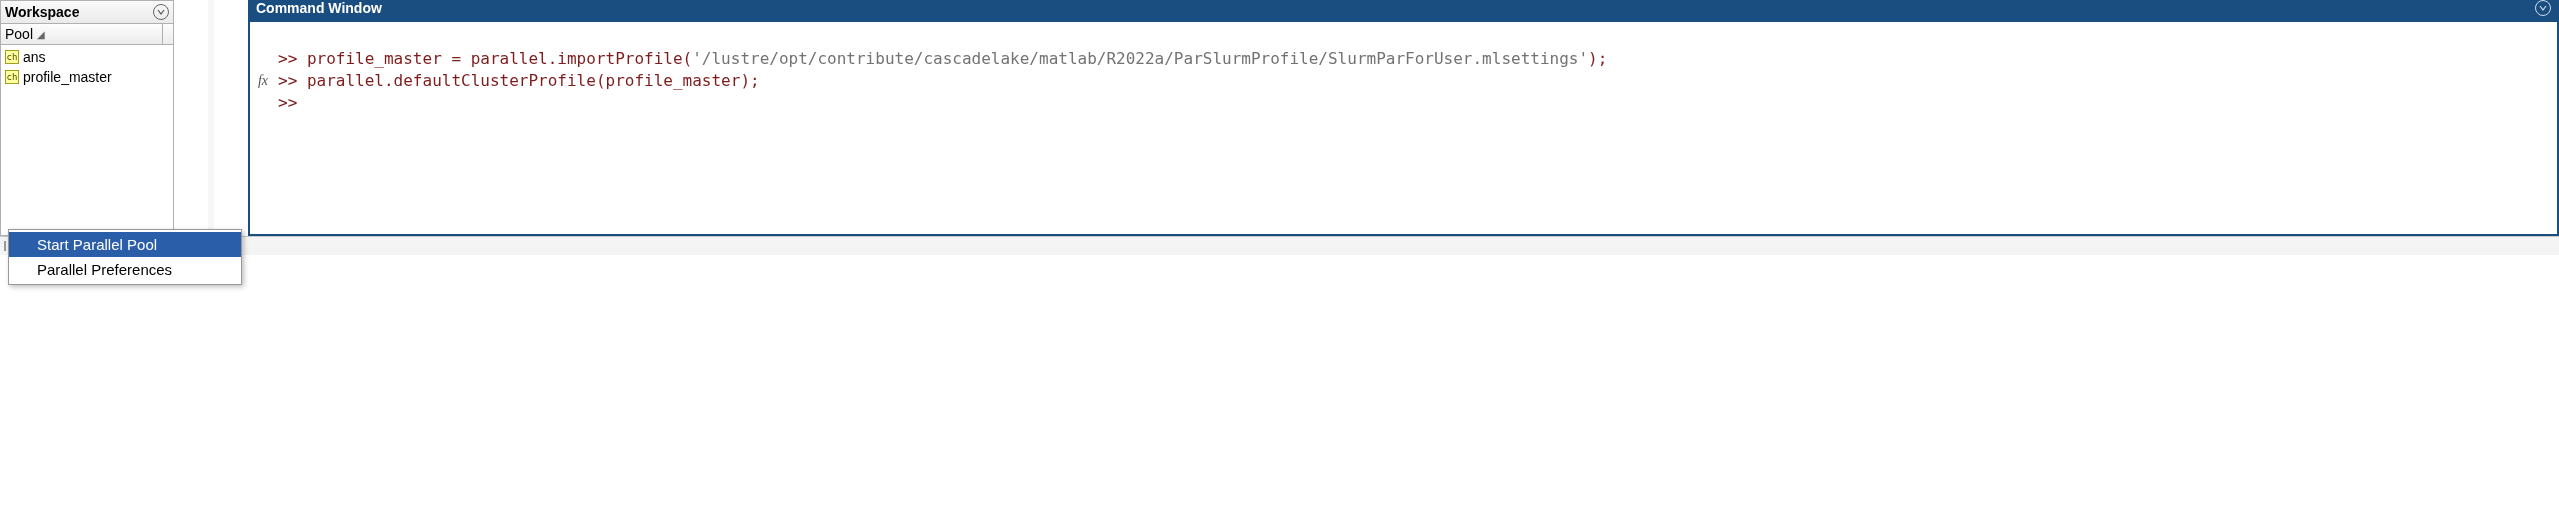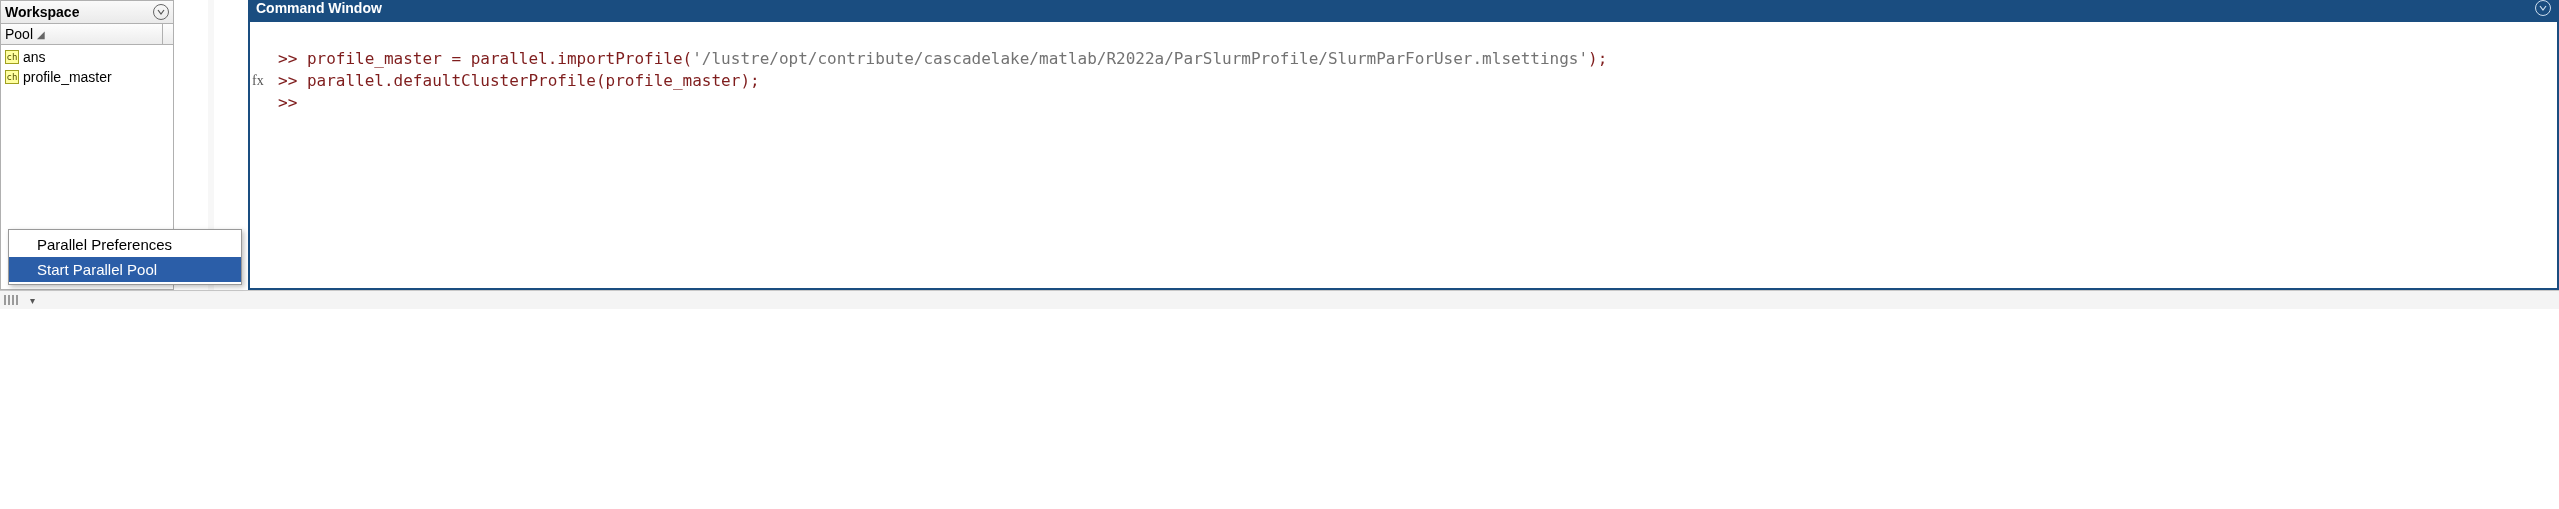--- a/index.html
+++ b/index.html
@@ -7,21 +7,21 @@
     padding: 0;
     font-family: Arial, Helvetica, sans-serif;
     font-size: 14px;
     background: #ffffff;
     color: #000;
     width: 2559px;
   }
   .container {
     display: flex;
     width: 100%;
-    height: 290px;
+    height: 236px;
     gap: 34px;
   }
 
   
   .workspace-panel {
     width: 174px;
     border: 1px solid #b0b0b0;
     display: flex;
     flex-direction: column;
     box-sizing: border-box;
@@ -142,24 +142,26 @@
     font-family: "DejaVu Sans Mono", "Courier New", monospace;
     font-size: 16px;
     line-height: 22px;
     padding-top: 4px;
   }
 
   .cmd-gutter {
     position: absolute;
     left: 2px;
     top: 48px; 
+    font-style: italic;
     font-family: "Times New Roman", serif;
     font-size: 14px;
     color: #555;
     width: 22px;
+    text-align: center;
   }
 
   .cmd-lines {
     padding-left: 28px;
     white-space: pre;
   }
   .cmd-text   { color: #7f1d1d; }
   .cmd-string { color: #737373; } 
 
   
@@ -265,25 +267,25 @@
       <div class="cmd-lines">
 <span class="cmd-line"><span class="cmd-text">&gt;&gt; profile_master = parallel.importProfile(</span><span class="cmd-string">'/lustre/opt/contribute/cascadelake/matlab/R2022a/ParSlurmProfile/SlurmParForUser.mlsettings'</span><span class="cmd-text">);</span></span>
 <span class="cmd-line"><span class="cmd-text">&gt;&gt; parallel.defaultClusterProfile(profile_master);</span></span>
 <span class="cmd-line"><span class="cmd-text">&gt;&gt; </span></span>
       </div>
     </div>
   </div>
 </div>
 
 <div class="context-menu">
+  <div class="context-item selected">
+    <span>Start Parallel Pool</span>
+  </div>
   <div class="context-item">
     <span>Parallel Preferences</span>
-  </div>
-  <div class="context-item selected">
-    <span>Start Parallel Pool</span>
   </div>
 </div>
 
 <div class="statusbar">
   <div class="status-grip">
     <span></span>
       <span></span>
       <span></span>
       <span></span>
   </div>

